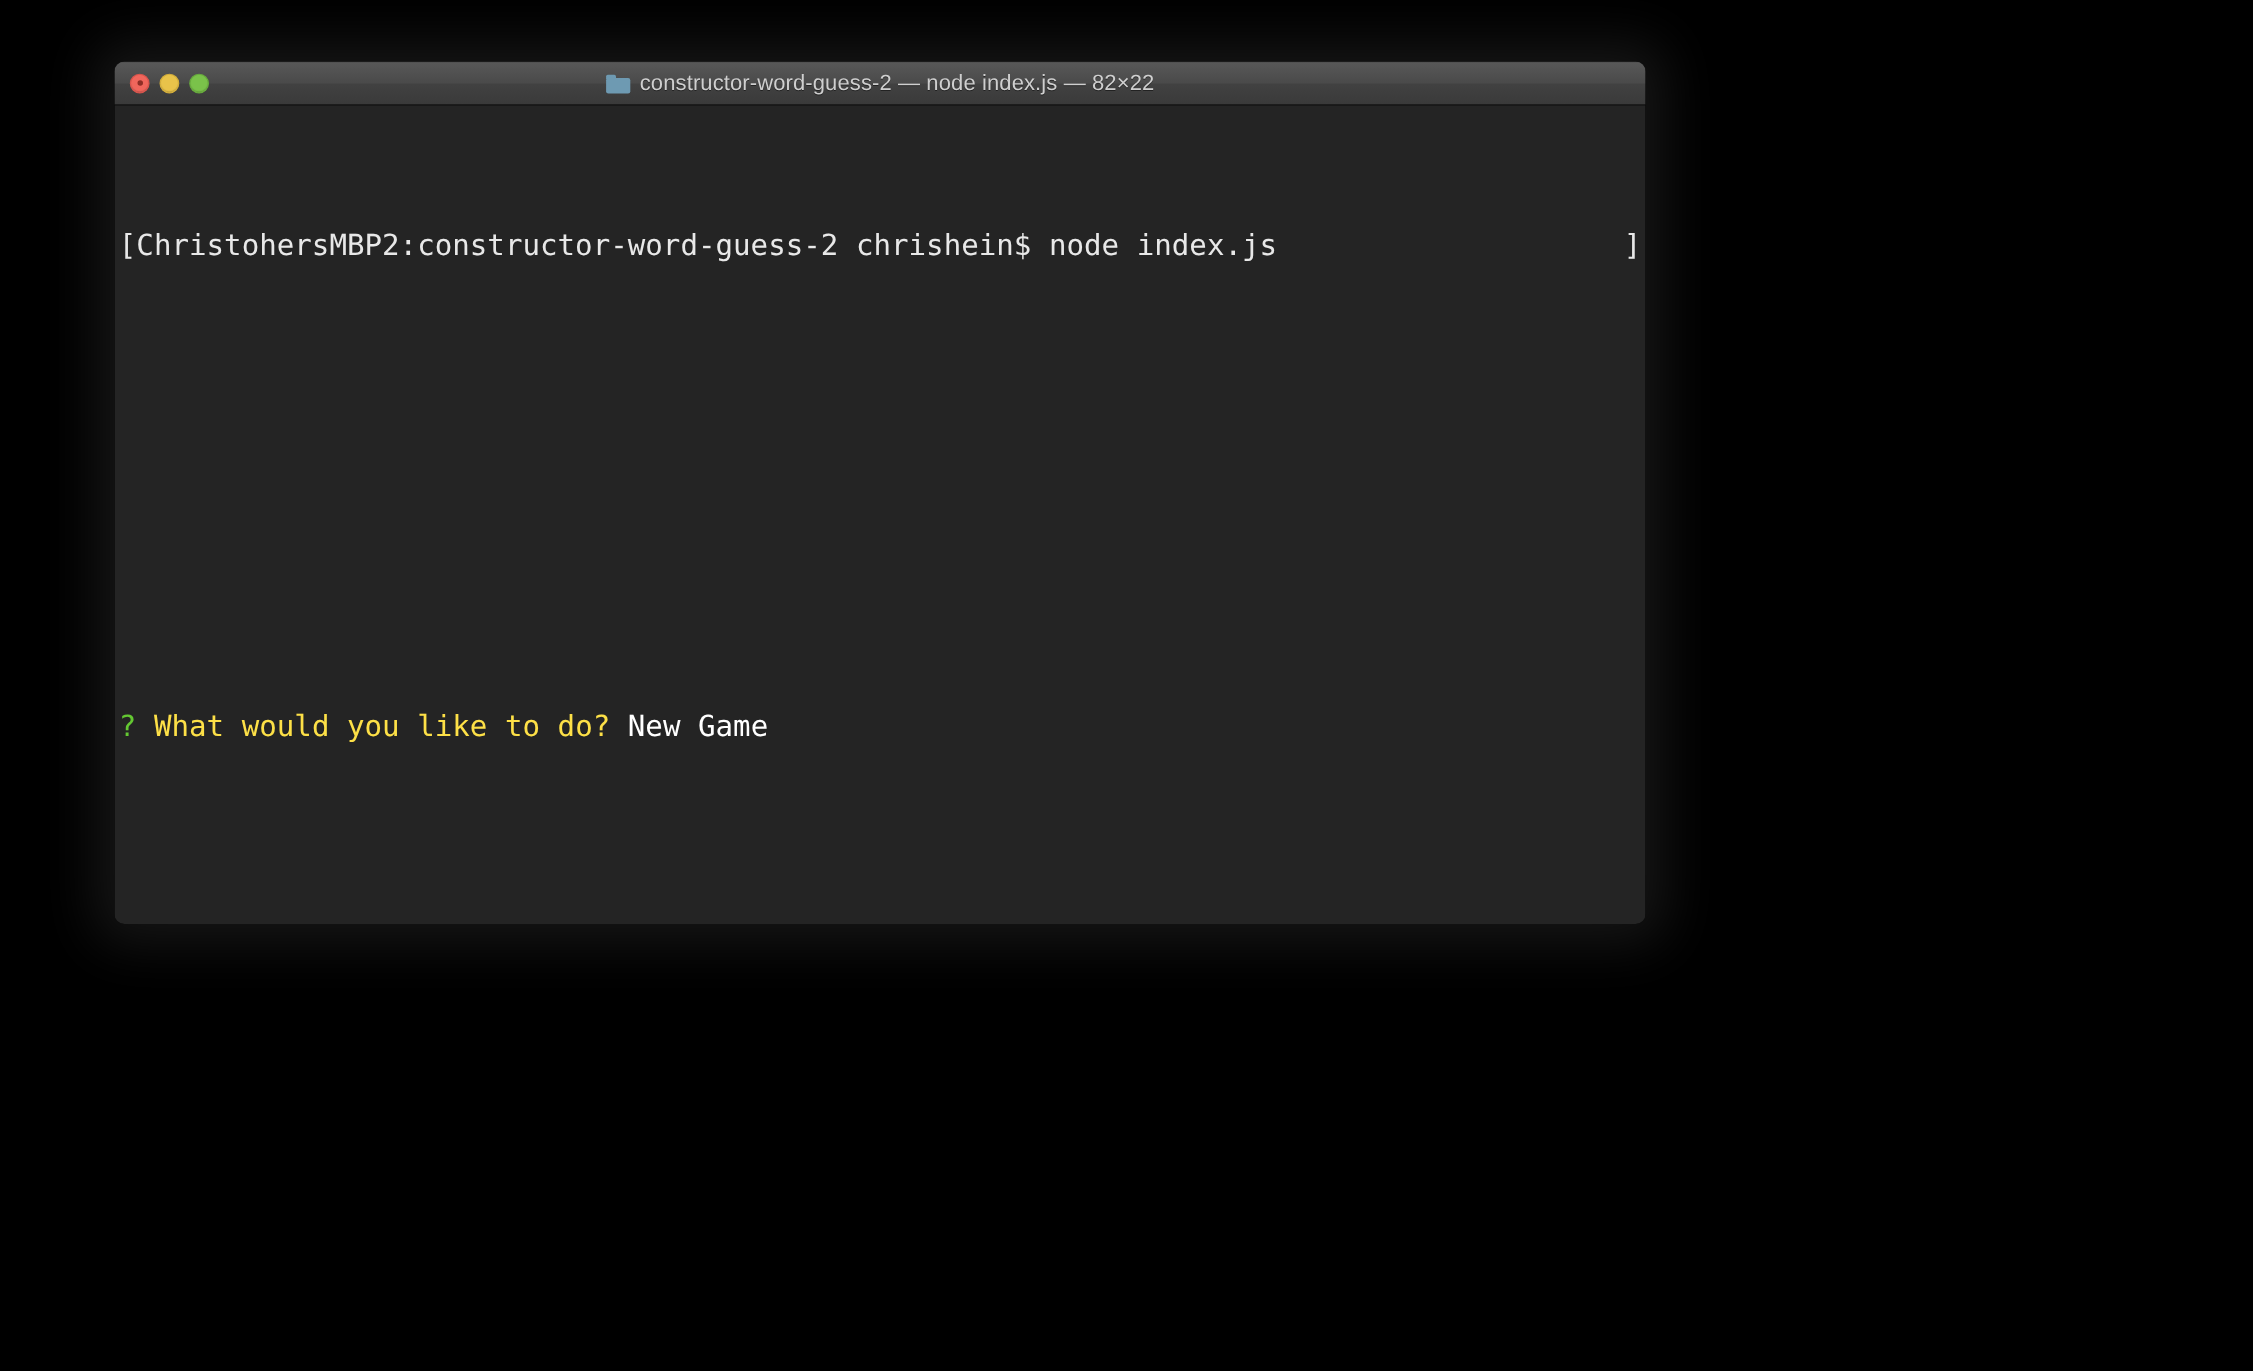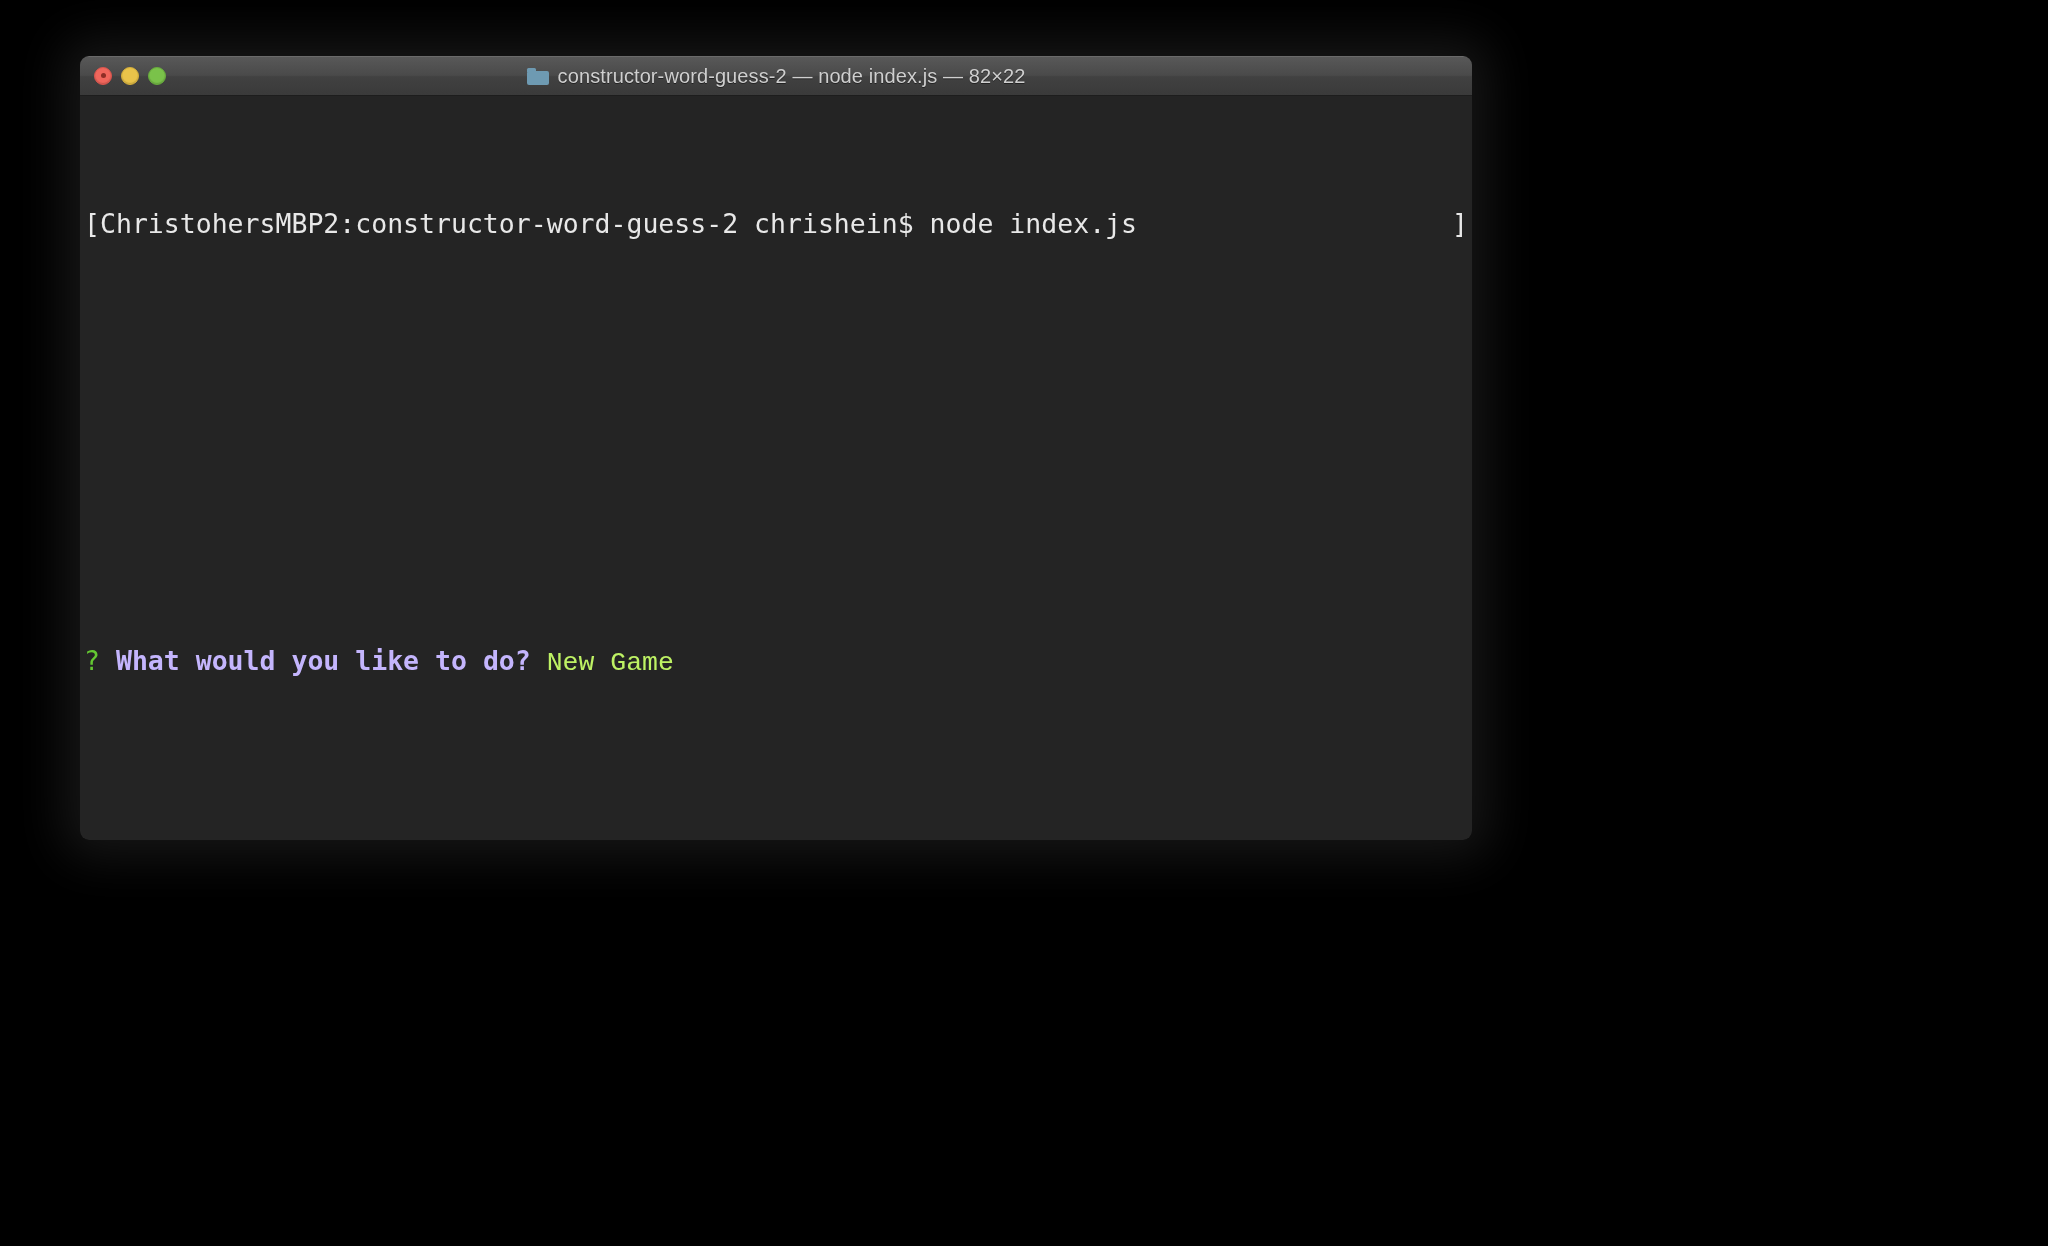--- a/index.html
+++ b/index.html
@@ -13,21 +13,21 @@
   #root {
     position: relative;
     width: 2048px;
     height: 1246px;
     background: #000000;
   }
 
   
   .window {
     position: absolute;
-    left: 80px;
+    left: 104px;
     top: 56px;
     width: 1392px;
     height: 784px;
     border-radius: 9px;
     overflow: hidden;
     box-shadow: 0 0 48px 18px rgba(40,40,40,0.55),
                 0 18px 48px 8px rgba(0,0,0,0.85);
   }
 
   
@@ -115,22 +115,22 @@
     line-height: 33.6px;
     white-space: pre;
     padding-left: 4px;
   }
   .line { height: 33.6px; }
   .blank { height: 33.6px; }
 
   
   .c-white   { color: #e8e8e8; }
   .c-green   { color: #64c832; }
-  .c-blue    { color: #c4b5fd; font-weight: bold; }
-  .c-cyan    { color: #bef264; font-family: Liberation Mono, monospace; }
+  .c-blue    { color: #fde047; font-weight: normal; }
+  .c-cyan    { color: #ffffff; }
   .c-magenta { color: #cc87e8; font-weight: bold; }
 
   .bracket {
     color: #e8e8e8;
   }
 </style>
 </head>
 <body>
 
 <div id="root">

